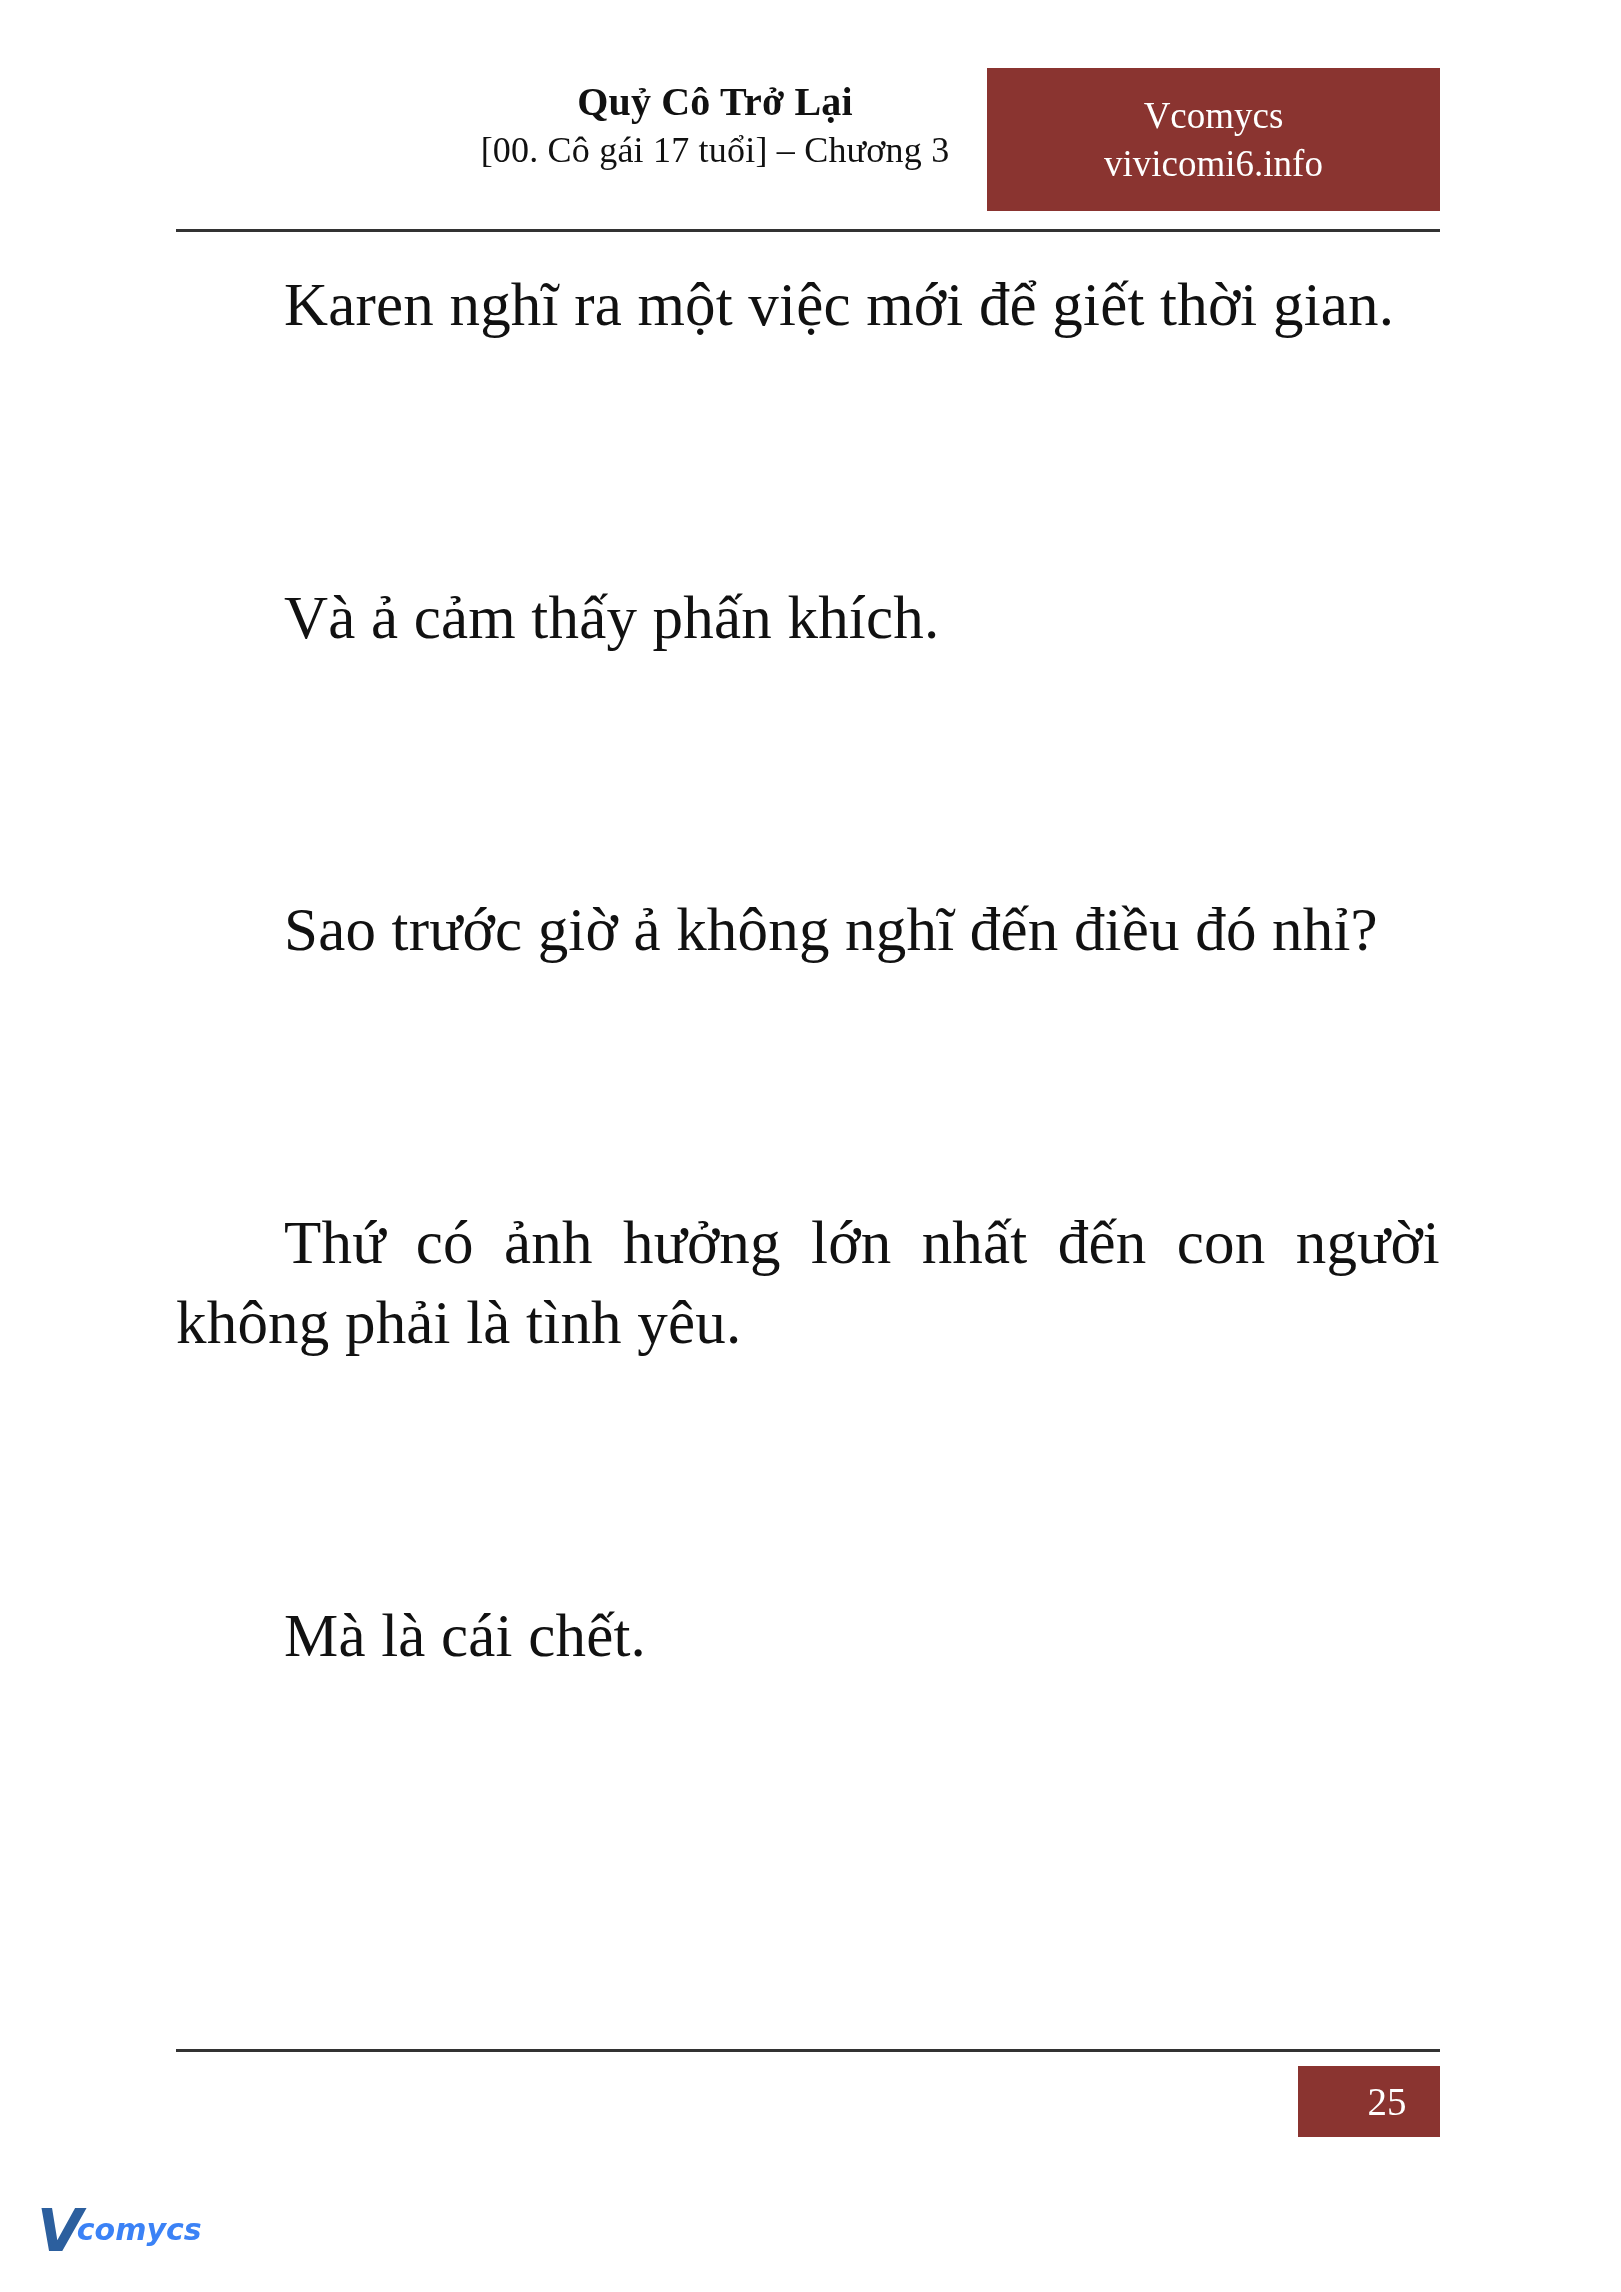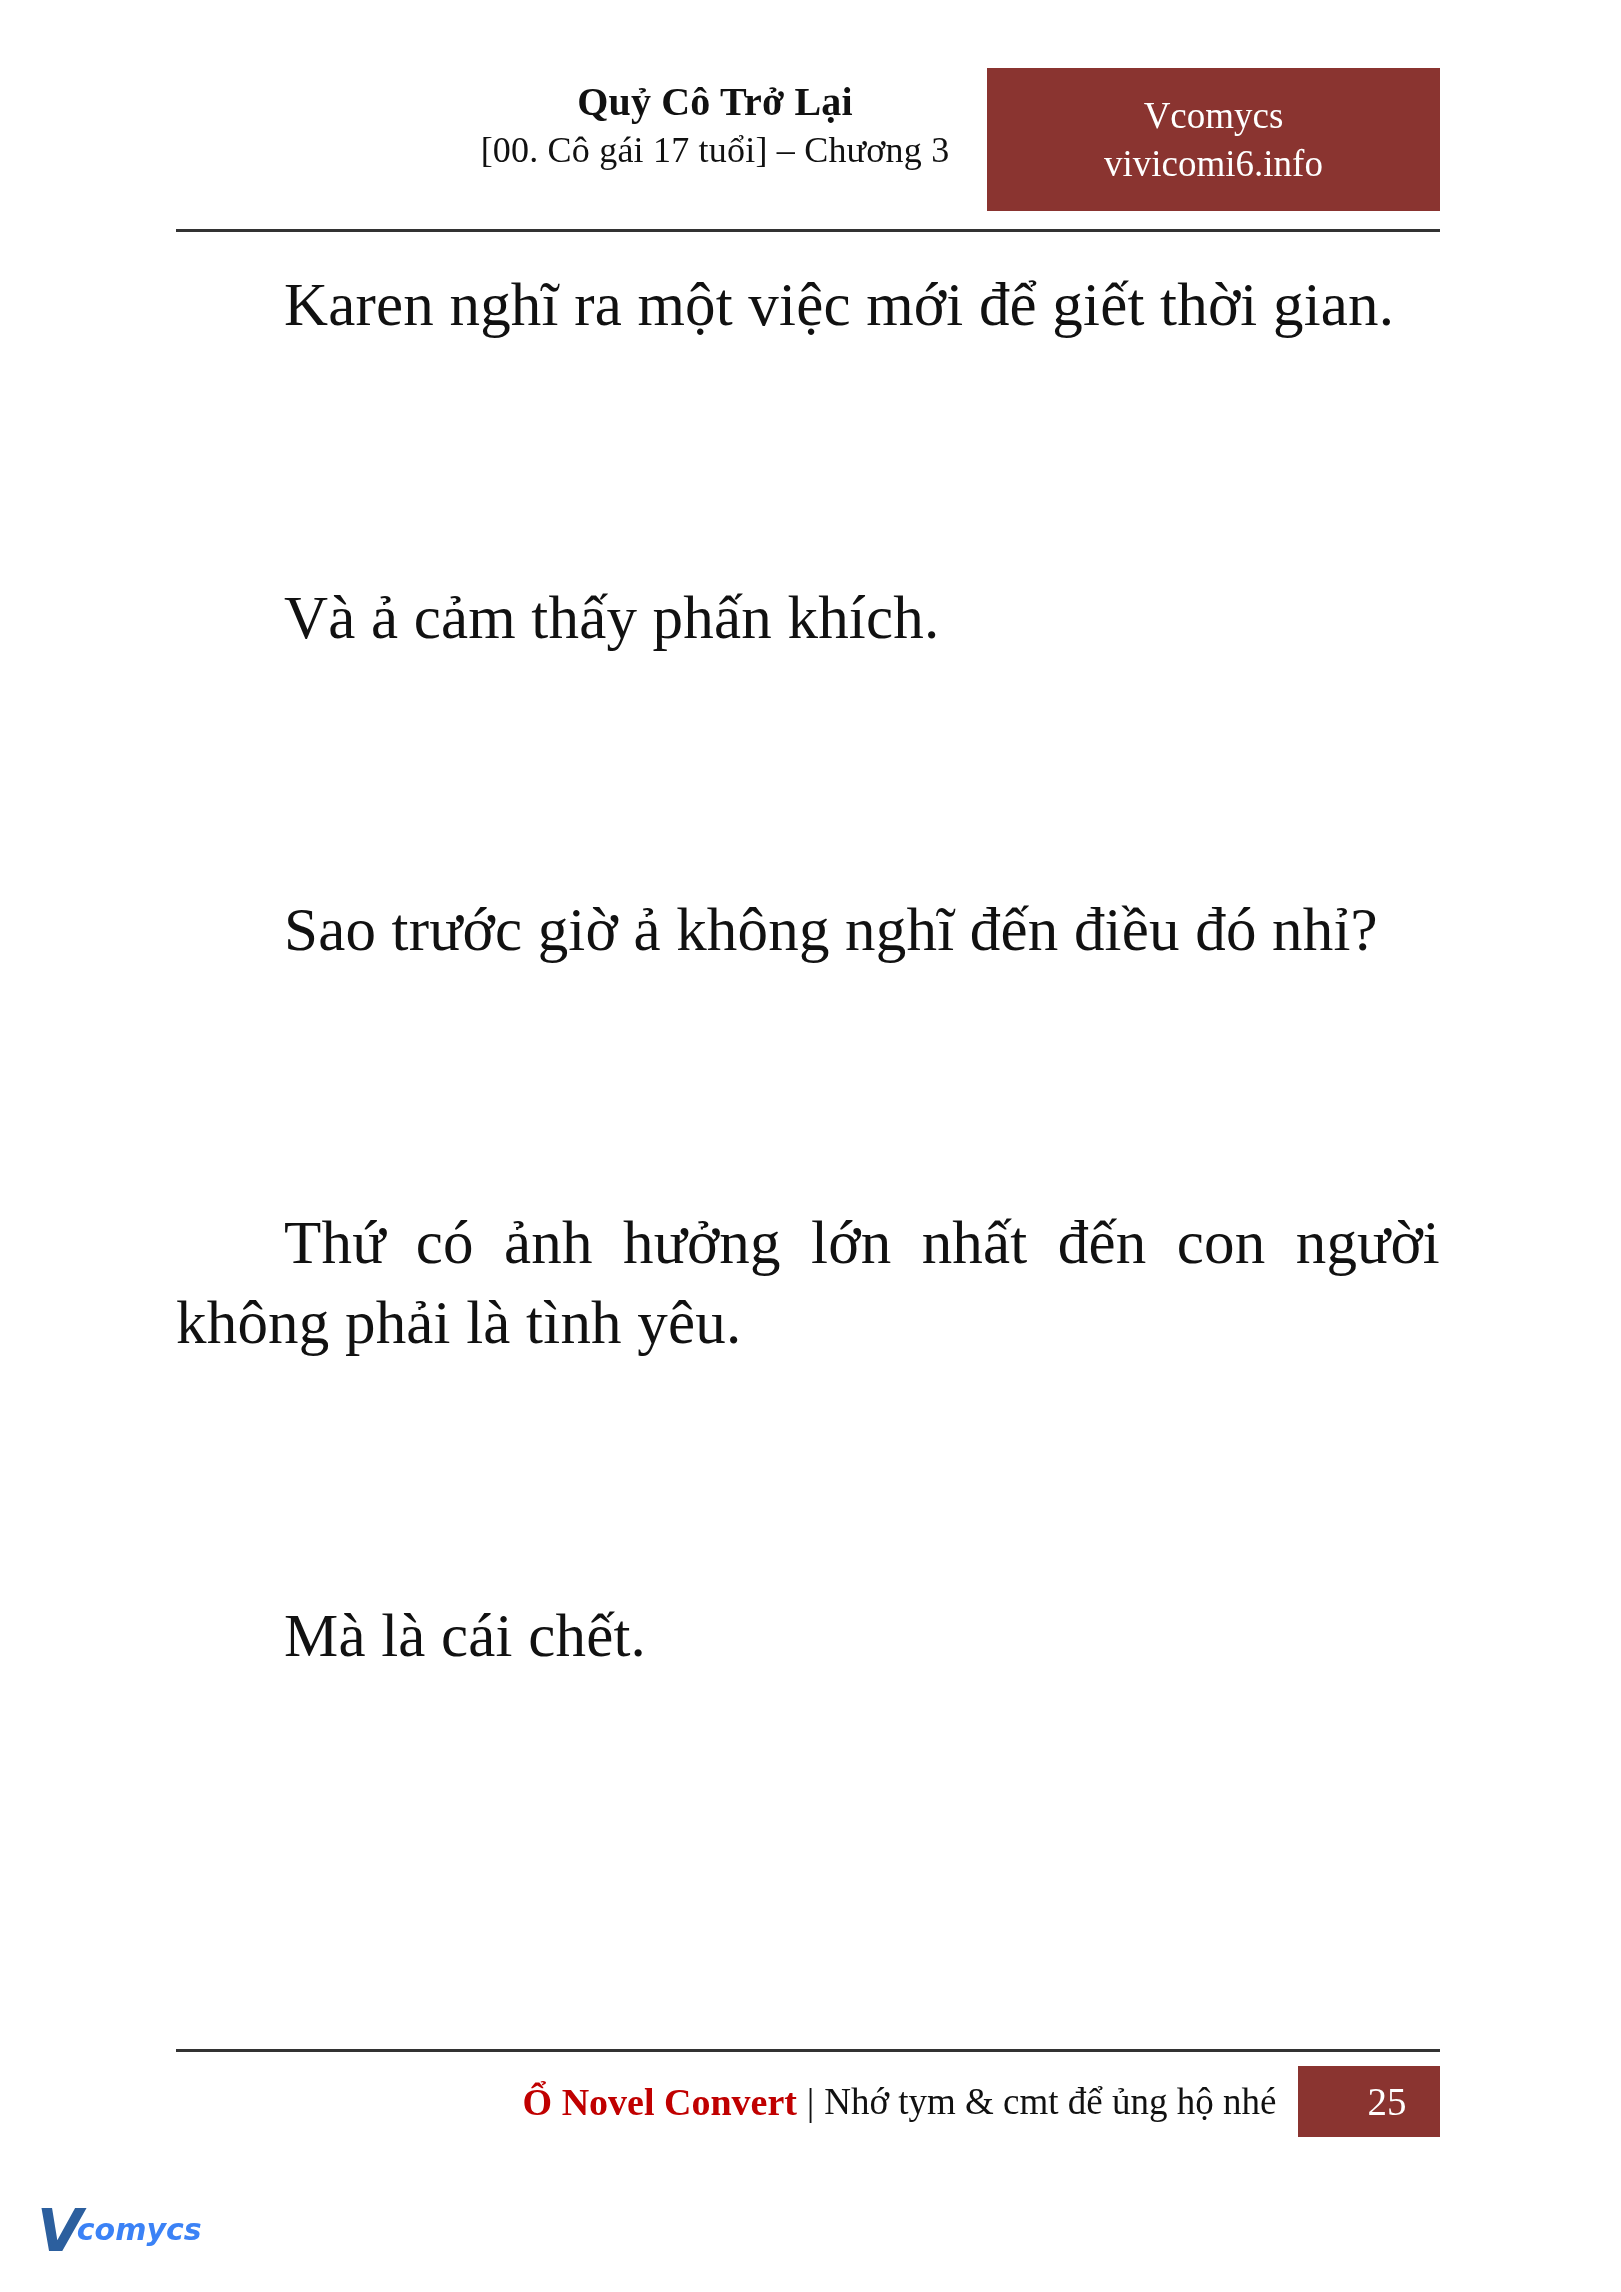--- a/index.html
+++ b/index.html
@@ -201,25 +201,20 @@
     <div class="spacer-1"></div>
     <p class="para">Sao trước giờ ả không nghĩ đến điều đó nhỉ?</p>
     <div class="spacer-1"></div>
     <p class="para">Thứ có ảnh hưởng lớn nhất đến con người không phải là tình yêu.</p>
     <div class="spacer-1"></div>
     <p class="para last-short">Mà là cái chết.</p>
   </div>
 
   <div class="footer-rule"></div>
   <div class="footer">
-    <div class="footer-inner">
-      <span class="footer-brand">Ổ Novel Convert</span>
-      <span class="footer-sep">|</span>
-      <span class="footer-note">Nhớ tym &amp; cmt để ủng hộ nhé</span>
-    </div>
     <div class="page-num">25</div>
   </div>
 
   <div class="watermark">
     <span class="wm-v">V</span>
     <span class="wm-text">comycs</span>
   </div>
 
 </div>
 

